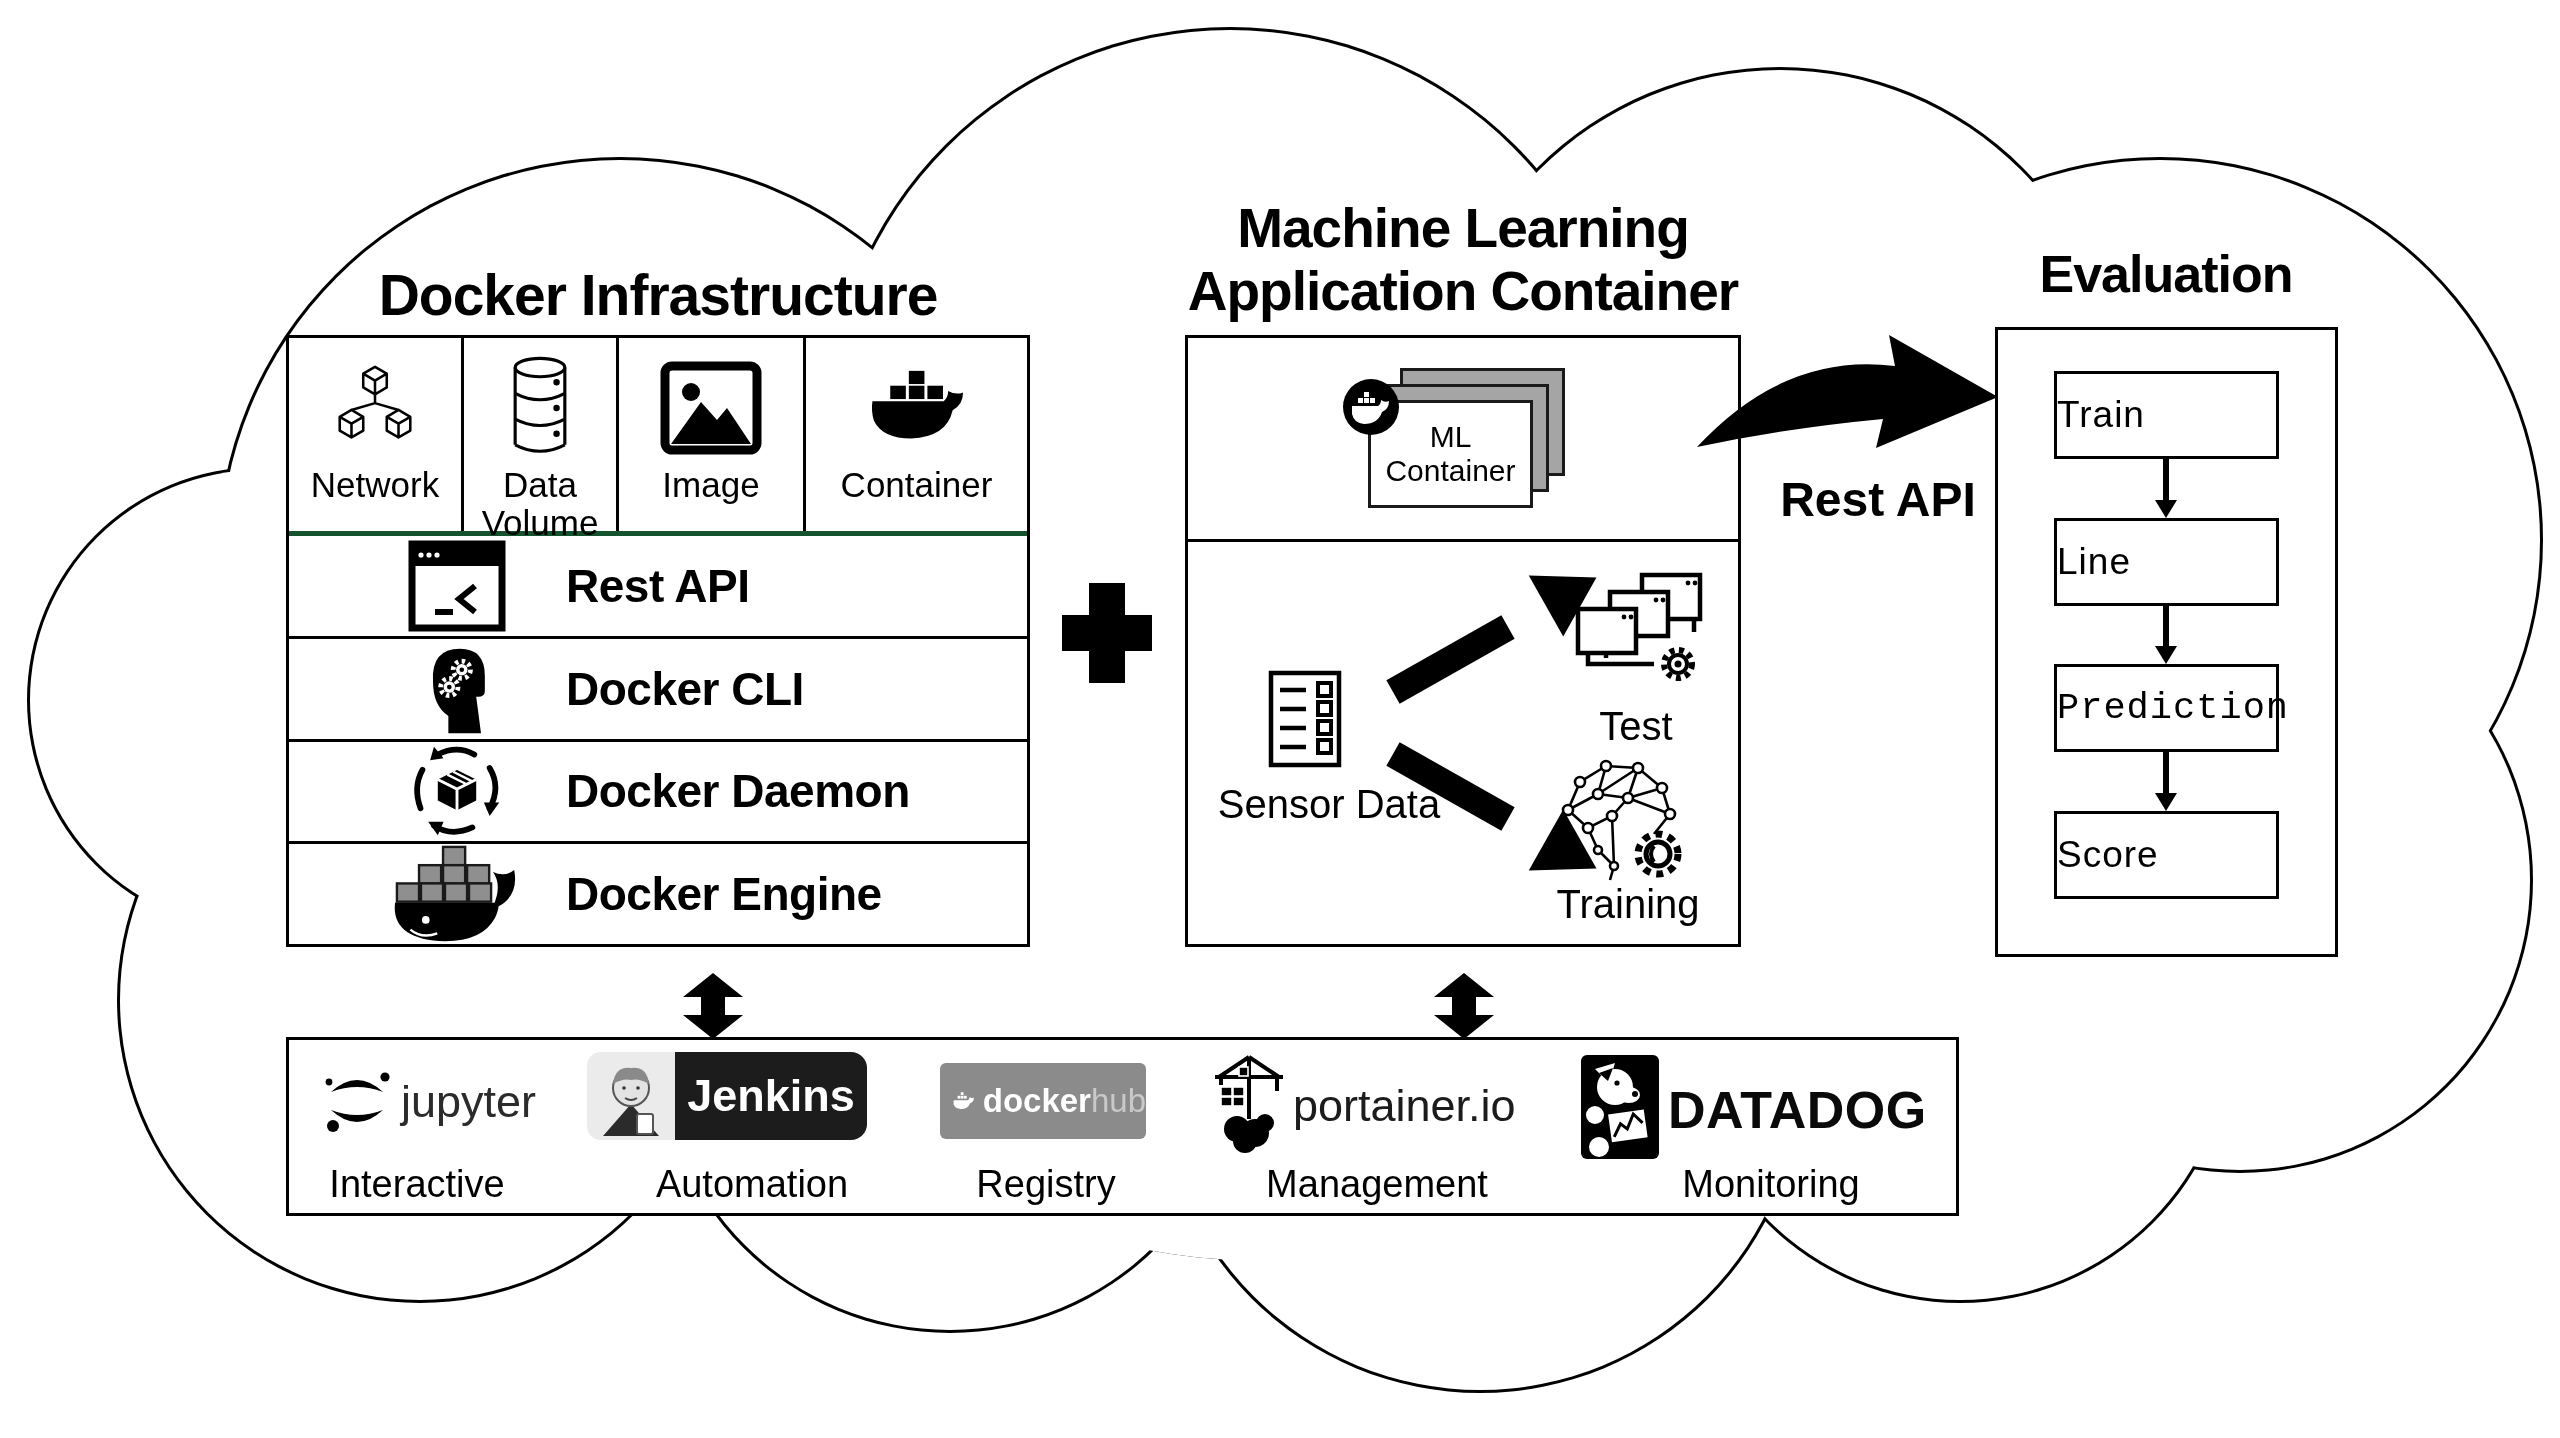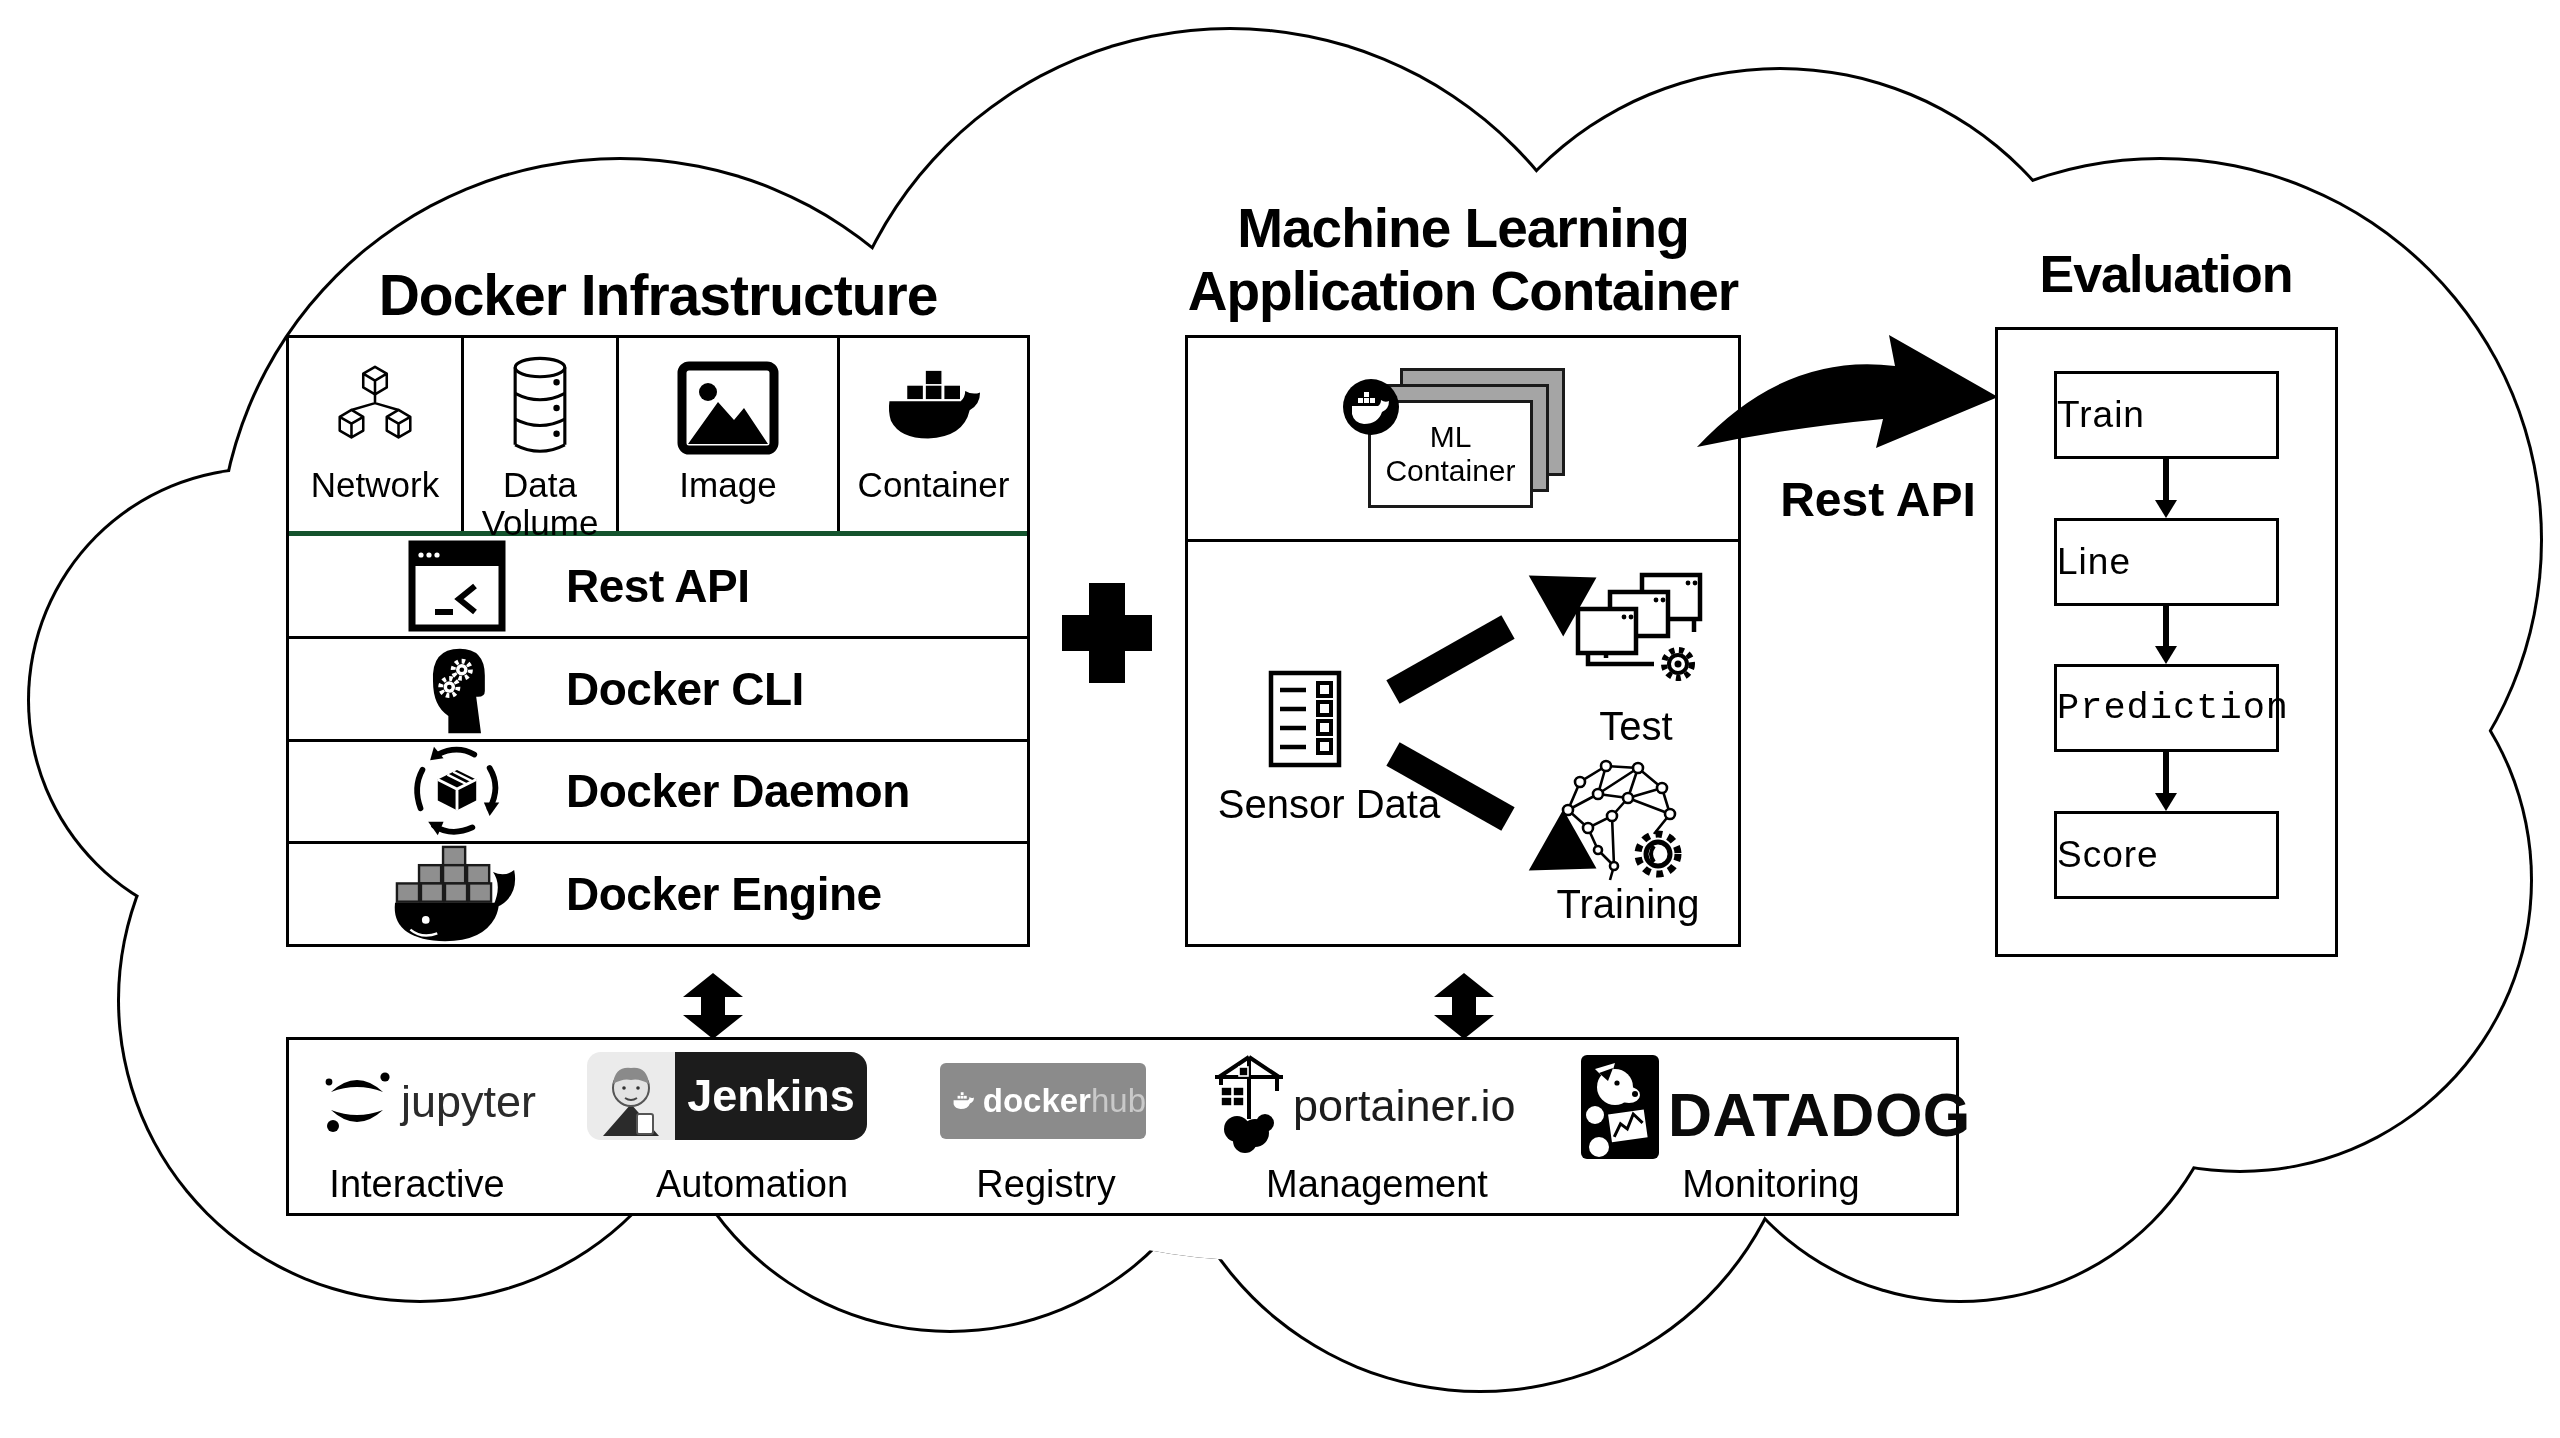--- a/index.html
+++ b/index.html
@@ -109,21 +109,21 @@
             <path d="M23 44 Q50 58 77 44 M23 72 Q50 86 77 72"></path>
             <path d="M23 100 Q50 114 77 100"></path>
             <circle cx="68" cy="32" r="1.8" fill="#000"></circle>
               <circle cx="68" cy="60" r="1.8" fill="#000"></circle>
               <circle cx="68" cy="88" r="1.8" fill="#000"></circle>
           </svg>
         </span>
         <span class="comp-label" style="width:120px;">Data Volume</span>
       </div>
 
-      <div class="comp-cell" style="width:221px;">
+      <div class="comp-cell" style="width:187px;">
         <span class="comp-icon">
           <svg width="104" height="96" viewBox="0 0 104 96">
             <rect x="6" y="6" width="92" height="84" rx="7" fill="#fff" stroke="#000" stroke-width="9"></rect>
             <circle cx="32" cy="32" r="9" fill="#000"></circle>
             <path d="M12 84 L42 42 L58 60 L68 48 L92 84 Z" fill="#000"></path>
           </svg>
         </span>
         <span class="comp-label">Image</span>
       </div>
 
@@ -441,17 +441,17 @@
       <ellipse cx="50" cy="42" rx="11" ry="8" fill="#fff"></ellipse>
       <circle cx="38" cy="30" r="2.6" fill="#000"></circle>
       <circle cx="56" cy="41" r="3" fill="#000"></circle>
       <g transform="rotate(-8 48 74)">
         <rect x="30" y="58" width="38" height="30" fill="#fff" stroke="#000" stroke-width="2"></rect>
         <path d="M34 82 L42 70 L48 76 L56 62 L64 72" fill="none" stroke="#000" stroke-width="3"></path>
       </g>
       <circle cx="16" cy="62" r="9" fill="#fff"></circle>
       <circle cx="20" cy="94" r="10" fill="#fff"></circle>
     </svg>
-    <span class="abs" style="left:1379px;top:40px;font-size:61px;font-weight:bold;color:#0a0a0a;letter-spacing:0.5px;">DATADOG</span>
+    <span class="abs" style="left:1379px;top:40px;font-size:52px;font-weight:bold;color:#0a0a0a;letter-spacing:0.5px;">DATADOG</span>
     <div class="bar-label" style="left:1332px;">Monitoring</div>
   </div>
 
 </div>
 
 </body></html>

